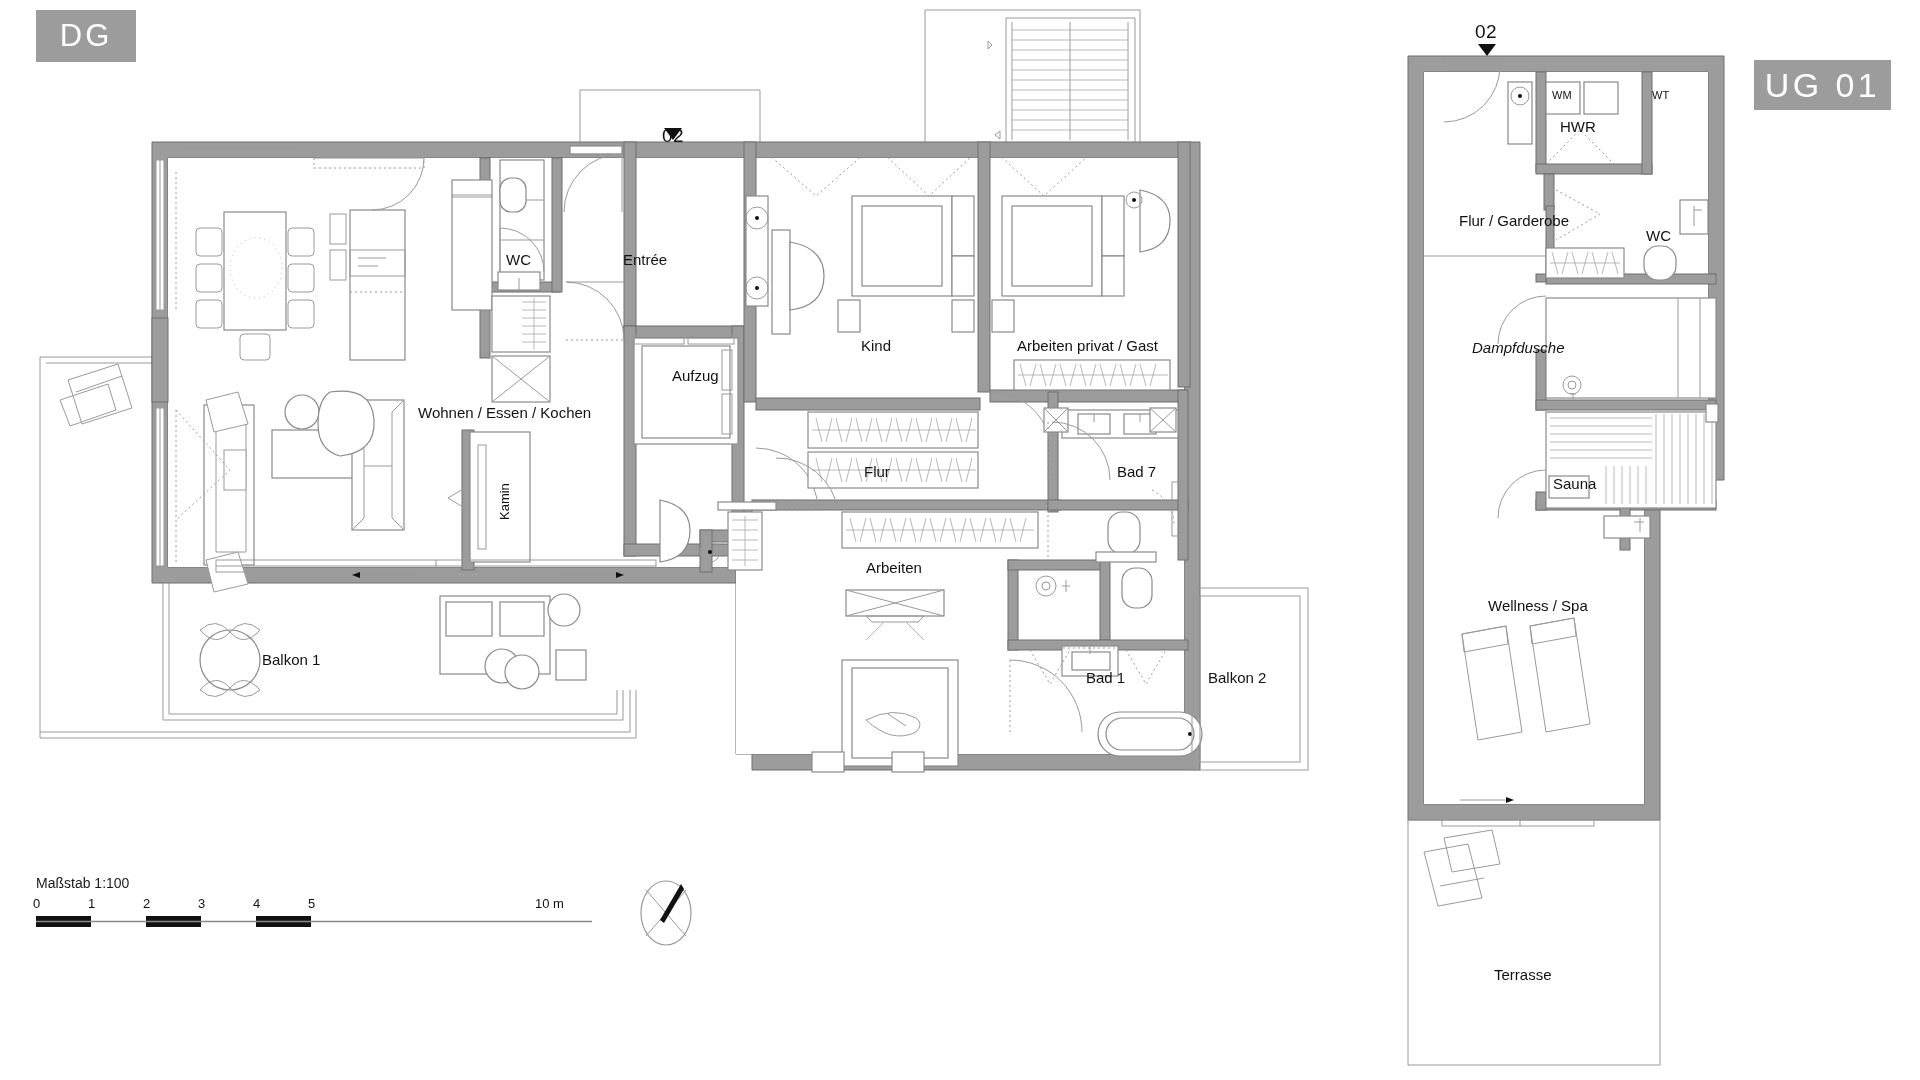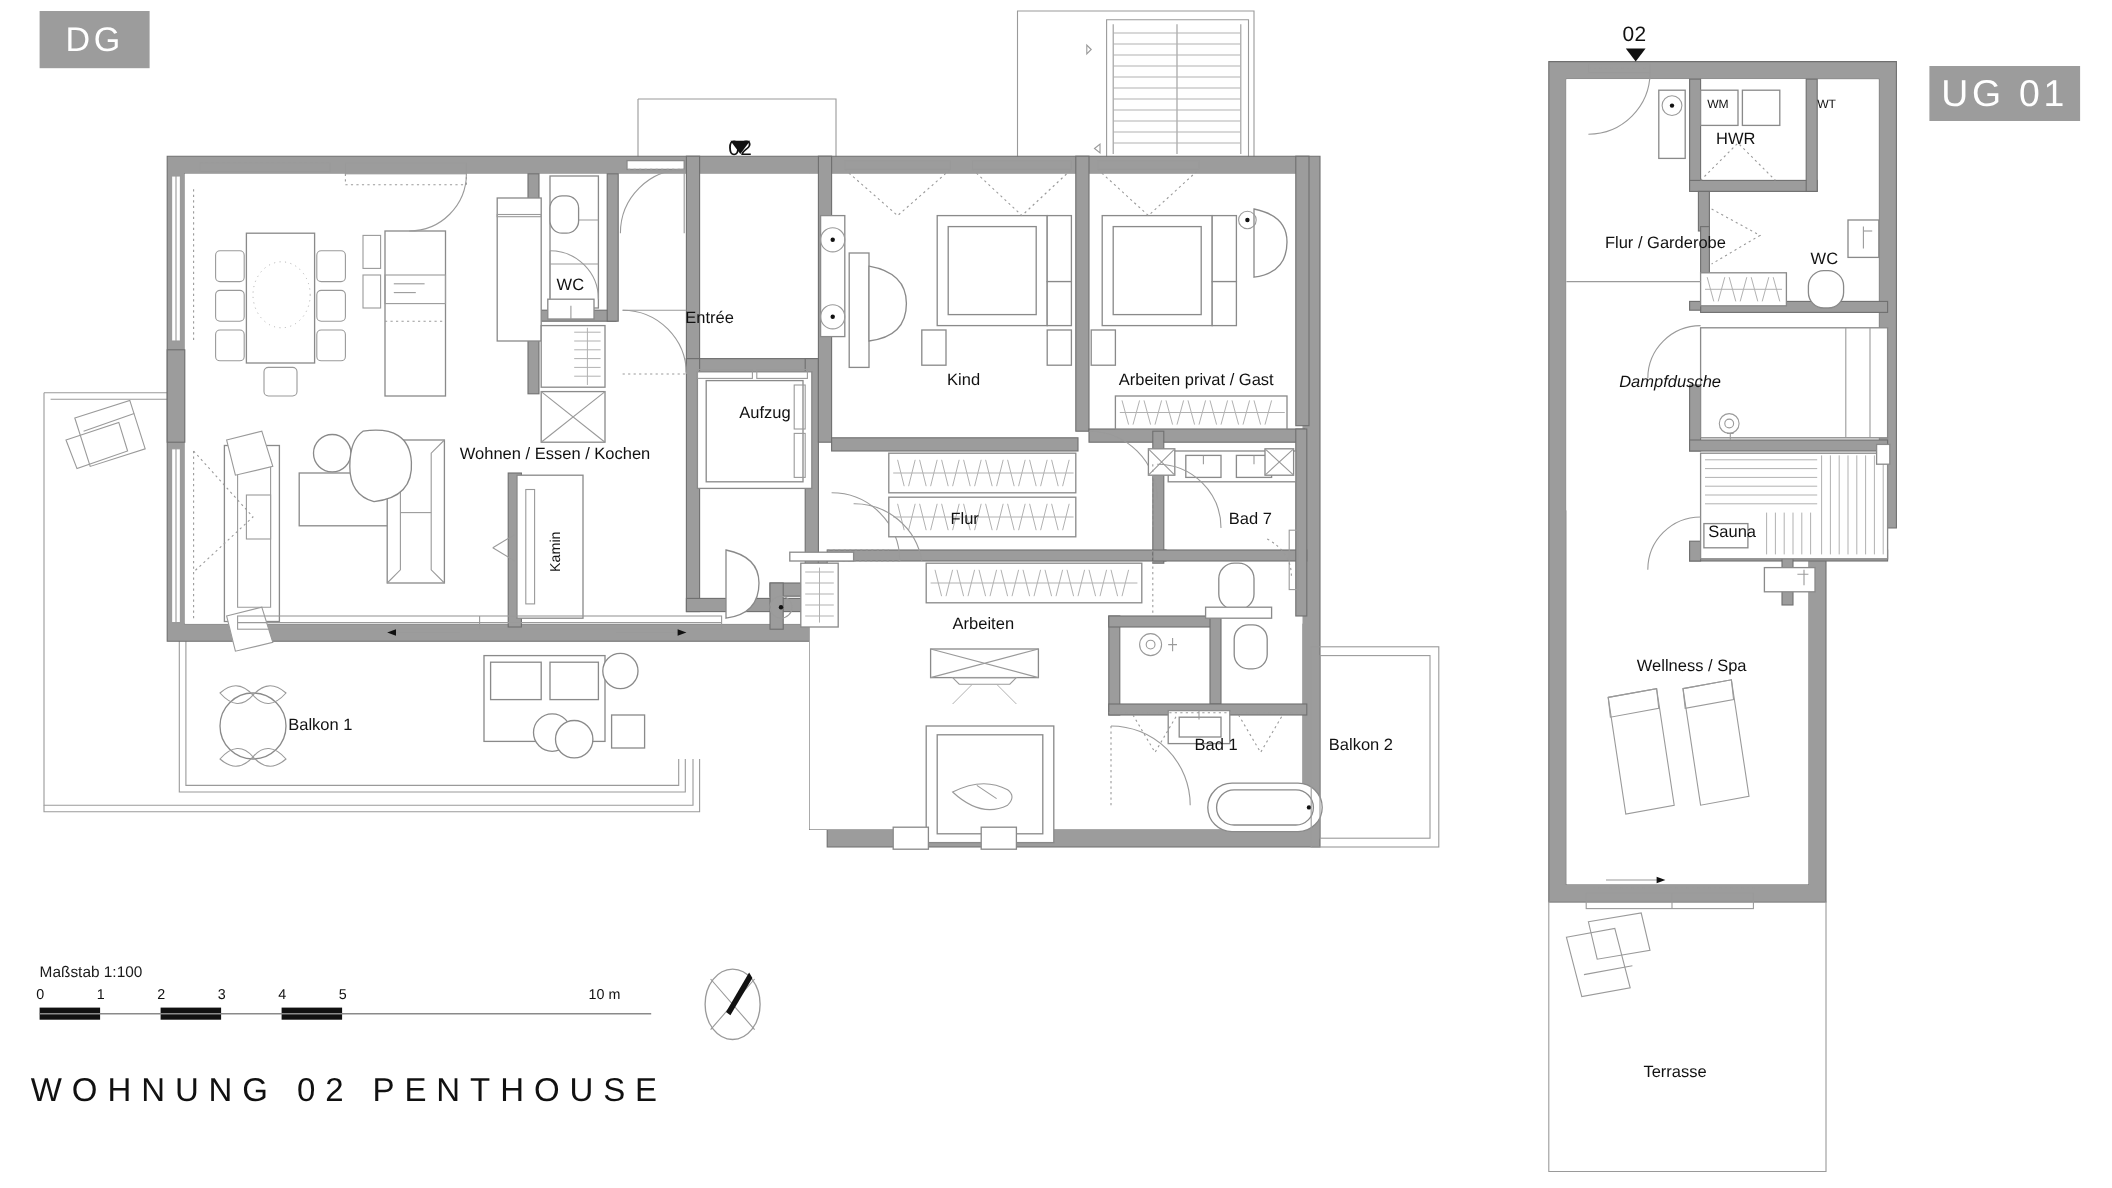--- a/index.html
+++ b/index.html
@@ -726,21 +726,21 @@
   <div class="badge" id="badge-ug">UG 01</div>
 
   <div class="rlabel num" style="left:662px; top:126px;">02</div>
 
   <div class="rlabel" style="left:418px; top:405px;">Wohnen / Essen / Kochen</div>
 
   <div class="rlabel sm vert" style="left:498px; top:520px;">Kamin</div>
 
   <div class="rlabel" style="left:506px; top:252px;">WC</div>
 
-  <div class="rlabel" style="left:623px; top:252px;margin-top:30px;">Entrée</div>
+  <div class="rlabel" style="left:623px; top:252px;">Entrée</div>
 
   <div class="rlabel" style="left:672px; top:368px;">Aufzug</div>
 
   <div class="rlabel" style="left:861px; top:338px;">Kind</div>
 
   <div class="rlabel" style="left:1017px; top:338px;">Arbeiten privat / Gast</div>
 
   <div class="rlabel" style="left:864px; top:464px;">Flur</div>
 
   <div class="rlabel" style="left:1117px; top:464px;">Bad 7</div>
@@ -776,15 +776,14 @@
   <div id="scale-caption">Maßstab 1:100</div>
 
   <div class="tick-label" style="left:33px; top:896px;">0</div>
   <div class="tick-label" style="left:88px; top:896px;">1</div>
   <div class="tick-label" style="left:143px; top:896px;">2</div>
   <div class="tick-label" style="left:198px; top:896px;">3</div>
   <div class="tick-label" style="left:253px; top:896px;">4</div>
   <div class="tick-label" style="left:308px; top:896px;">5</div>
   <div class="tick-label" style="left:535px; top:896px;">10 m</div>
 
-  <div id="plan-title">WOHNUNG 02 PENTHOUSE</div>
 
 </div>
 
 </body></html>

